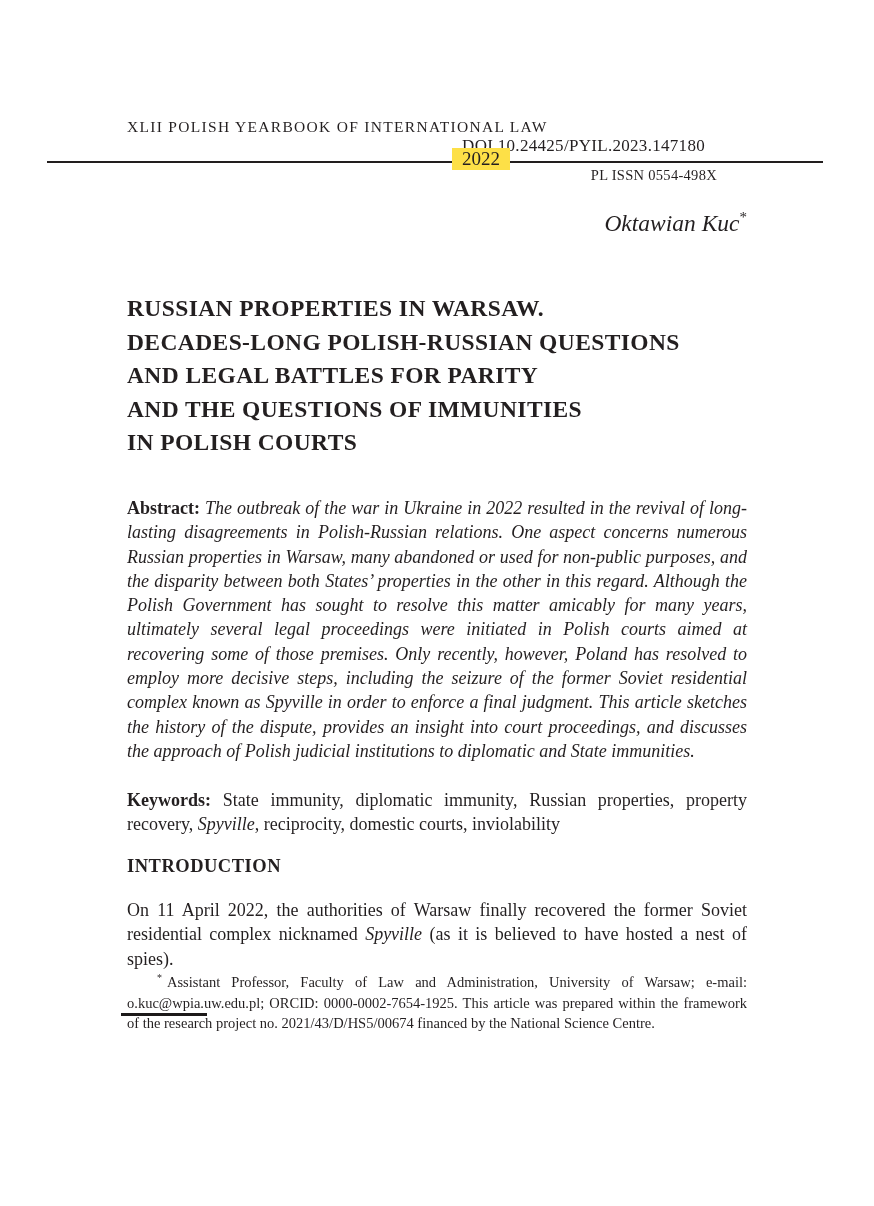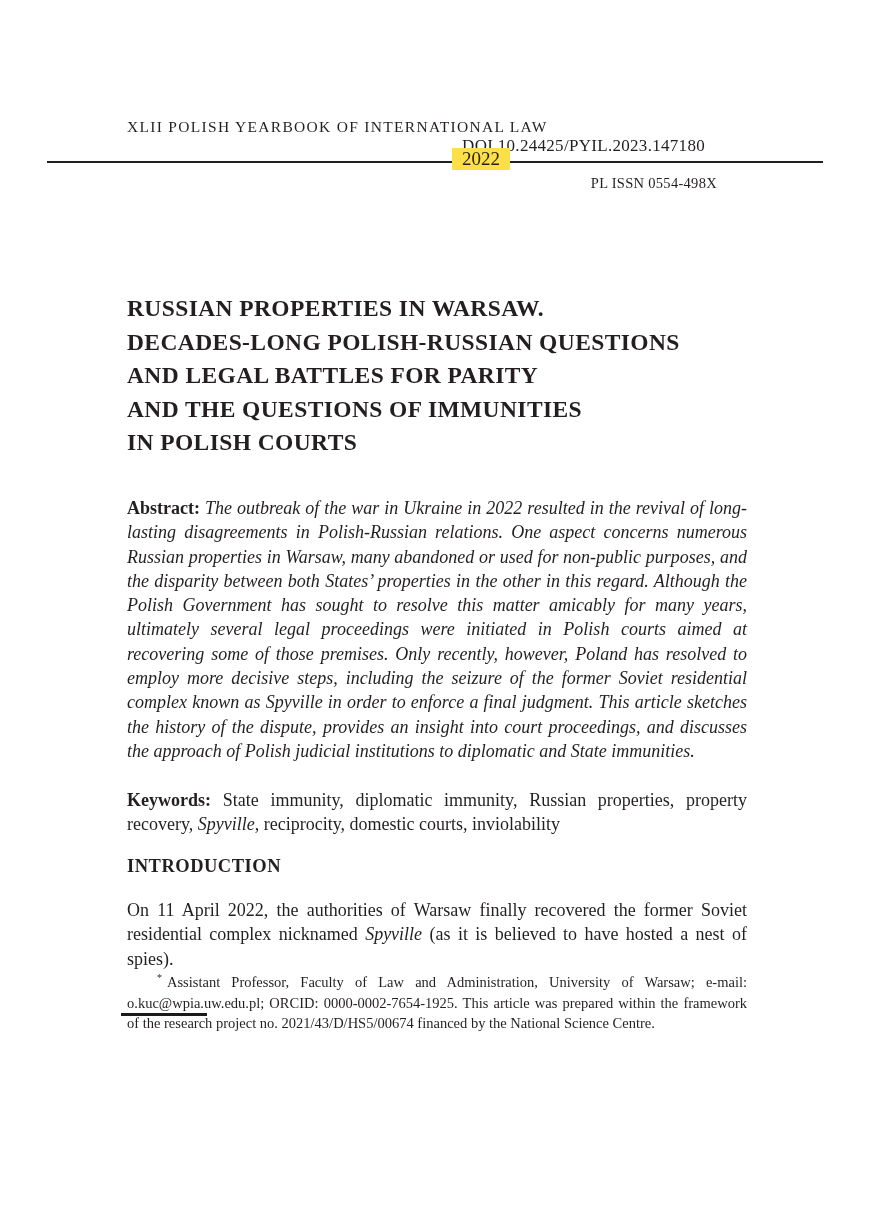--- a/index.html
+++ b/index.html
@@ -51,21 +51,20 @@
     letter-spacing: 0.3px;
     white-space: nowrap;
   }
   .issn-line {
     position: absolute;
     right: 106px;
     top: 167px;
     font-size: 14.5px;
     letter-spacing: 0.3px;
     white-space: nowrap;
-    margin-top: 8px;
   }
 
   
   .col {
     position: absolute;
     left: 127px;
     width: 620px;
   }
 
   .author-line {
@@ -153,20 +152,21 @@
 <body>
 
 <div class="page">
 
   <div class="journal-title">XLII POLISH YEARBOOK OF INTERNATIONAL LAW</div>
   <div class="header-rule"></div>
   <div class="year-label">2022</div>
   <div class="doi-line">DOI 10.24425/PYIL.2023.147180</div>
   <div class="issn-line">PL ISSN 0554-498X</div>
 
+  <div class="col author-line"><span>Oktawian Kuc</span><sup>*</sup></div>
 
   <h1 class="col article-title">
     <div>RUSSIAN PROPERTIES IN WARSAW.</div>
     <div>DECADES-LONG POLISH-RUSSIAN QUESTIONS</div>
     <div>AND LEGAL BATTLES FOR PARITY</div>
     <div>AND THE QUESTIONS OF IMMUNITIES</div>
     <div>IN POLISH COURTS</div>
   </h1>
 
   <p class="col abstract-par"><span class="lbl">Abstract:</span><span class="body-italic"> The outbreak of the war in Ukraine in 2022 resulted in the revival of long-lasting disagreements in Polish-Russian relations. One aspect concerns numerous Russian properties in Warsaw, many abandoned or used for non-public purposes, and the disparity between both States’ properties in the other in this regard. Although the Polish Government has sought to resolve this matter amicably for many years, ultimately several legal proceedings were initiated in Polish courts aimed at recovering some of those premises. Only recently, however, Poland has resolved to employ more decisive steps, including the seizure of the former Soviet residential complex known as Spyville in order to enforce a final judgment. This article sketches the history of the dispute, provides an insight into court proceedings, and discusses the approach of Polish judicial institutions to diplomatic and State immunities.</span></p>

